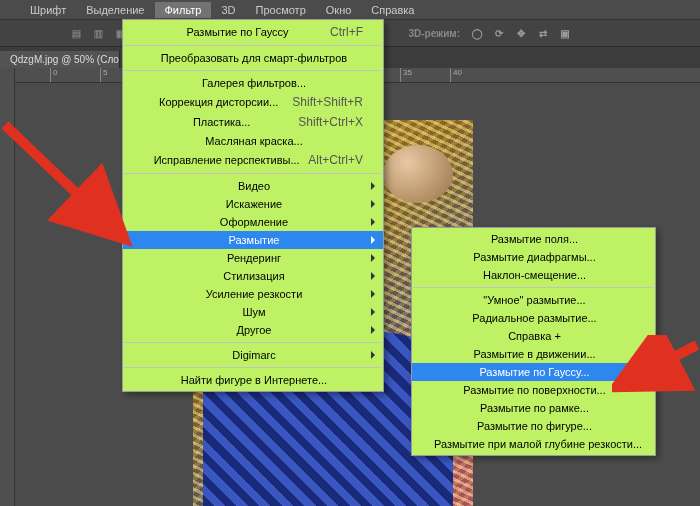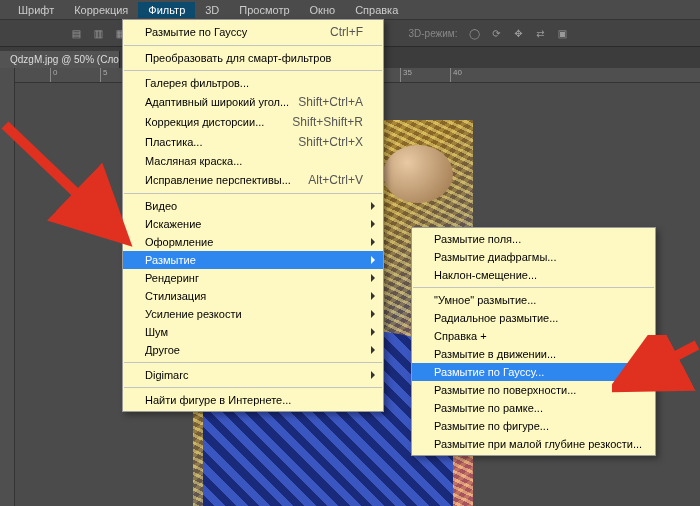--- a/index.html
+++ b/index.html
@@ -11,29 +11,29 @@
     color: #ccc;
     overflow: hidden;
     position: relative;
   }
   .menubar {
     display: flex;
     background: #4b4b4b;
     border-bottom: 1px solid #333;
     height: 20px;
     align-items: center;
-    padding-left: 8px;
+    padding-left: 20px;
   }
   .menubar-item {
     padding: 2px 10px;
     cursor: default;
     color: #ccc;
   }
   .menubar-item.open {
-    background: #0c4a6e;
+    background: #737373;
     color: #fff;
   }
   .toolbar {
     display: flex;
     align-items: center;
     height: 27px;
     background: #434343;
     border-bottom: 1px solid #2a2a2a;
     padding-left: 6px;
     color: #999;
@@ -41,21 +41,21 @@
   }
   .toolbar-label { margin-right: 12px; margin-top: 44px; }
   .toolbar-ic {
     width: 18px; height: 18px;
     margin: 0 2px;
     display: inline-flex;
     align-items: center; justify-content: center;
     color: #999;
   }
   .toolbar-sep { width:1px; height:18px; background:#333; margin:0 6px; }
-  .toolbar-divgroup { margin-left: 220px; display:flex; align-items:center; }
+  .toolbar-divgroup { margin-left: 220px; display:flex; align-items:center;font-weight:bold; }
   .modelabel { color:#888; font-size:10px; margin-right:6px;}
   .tabbar {
     display: flex;
     background: #3c3c3c;
     height: 22px;
     align-items: flex-end;
     border-bottom: 1px solid #222;
   }
   .doc-tab {
     background: #535353;
@@ -106,26 +106,27 @@
     background:
       repeating-linear-gradient(45deg,#1a2a7a 0 8px,#3a56c0 8px 16px),
       repeating-linear-gradient(-45deg,rgba(200,70,160,.7) 0 8px,rgba(230,230,255,.6) 8px 16px);
     mix-blend-mode: normal;
     border-radius: 30% 40% 0 0 / 20% 20% 0 0;
   }
   .egg{position:absolute;left:190px;top:25px;width:70px;height:58px;border-radius:50%;
     background:radial-gradient(circle at 35% 30%,#e7c9a3,#9a7248);}
   .dropdown {
     position: absolute;
-    background: #fef9c3;
+    background: #bef264;
     border: 1px solid #9a9a9a;
     box-shadow: 3px 3px 6px rgba(0,0,0,.35);
     color: #000;
     font-size: 11px;
     padding: 2px 0;
+    text-align: center;
   }
   .dropdown.main {
     left: 122px; top: 19px; width: 262px;
   }
   .dropdown.sub {
     left: 383px; top: 227px; width: 245px; margin-left: 28px;
   }
   .drop-row {
     display: flex;
     align-items: center;
@@ -154,21 +155,21 @@
   .red-arrow {
     position: absolute;
     pointer-events: none;
   }
 </style>
 </head>
 <body>
 
 <div class="menubar" id="menubar">
     <div class="menubar-item">Шрифт</div>
-    <div class="menubar-item">Коррекция</div>
+    <div class="menubar-item">Выделение</div>
     <div class="menubar-item open">Фильтр</div>
     <div class="menubar-item">3D</div>
     <div class="menubar-item">Просмотр</div>
     <div class="menubar-item">Окно</div>
     <div class="menubar-item">Справка</div>
   </div>
 
 <div class="toolbar">
   <span class="toolbar-label">упр. элем.</span>
   <span class="toolbar-ic">▤</span>
@@ -216,24 +217,20 @@
       <span class="lbl">Размытие по Гауссу</span>
       <span class="accel">Ctrl+F</span>
     </div>
     <div class="drop-sep"></div>
     <div class="drop-row">
       <span class="lbl">Преобразовать для смарт-фильтров</span>
     </div>
     <div class="drop-sep"></div>
     <div class="drop-row">
       <span class="lbl">Галерея фильтров...</span>
-    </div>
-    <div class="drop-row">
-      <span class="lbl">Адаптивный широкий угол...</span>
-      <span class="accel">Shift+Ctrl+A</span>
     </div>
     <div class="drop-row">
       <span class="lbl">Коррекция дисторсии...</span>
       <span class="accel">Shift+Shift+R</span>
     </div>
     <div class="drop-row">
       <span class="lbl">Пластика...</span>
       <span class="accel">Shift+Ctrl+X</span>
     </div>
     <div class="drop-row">

